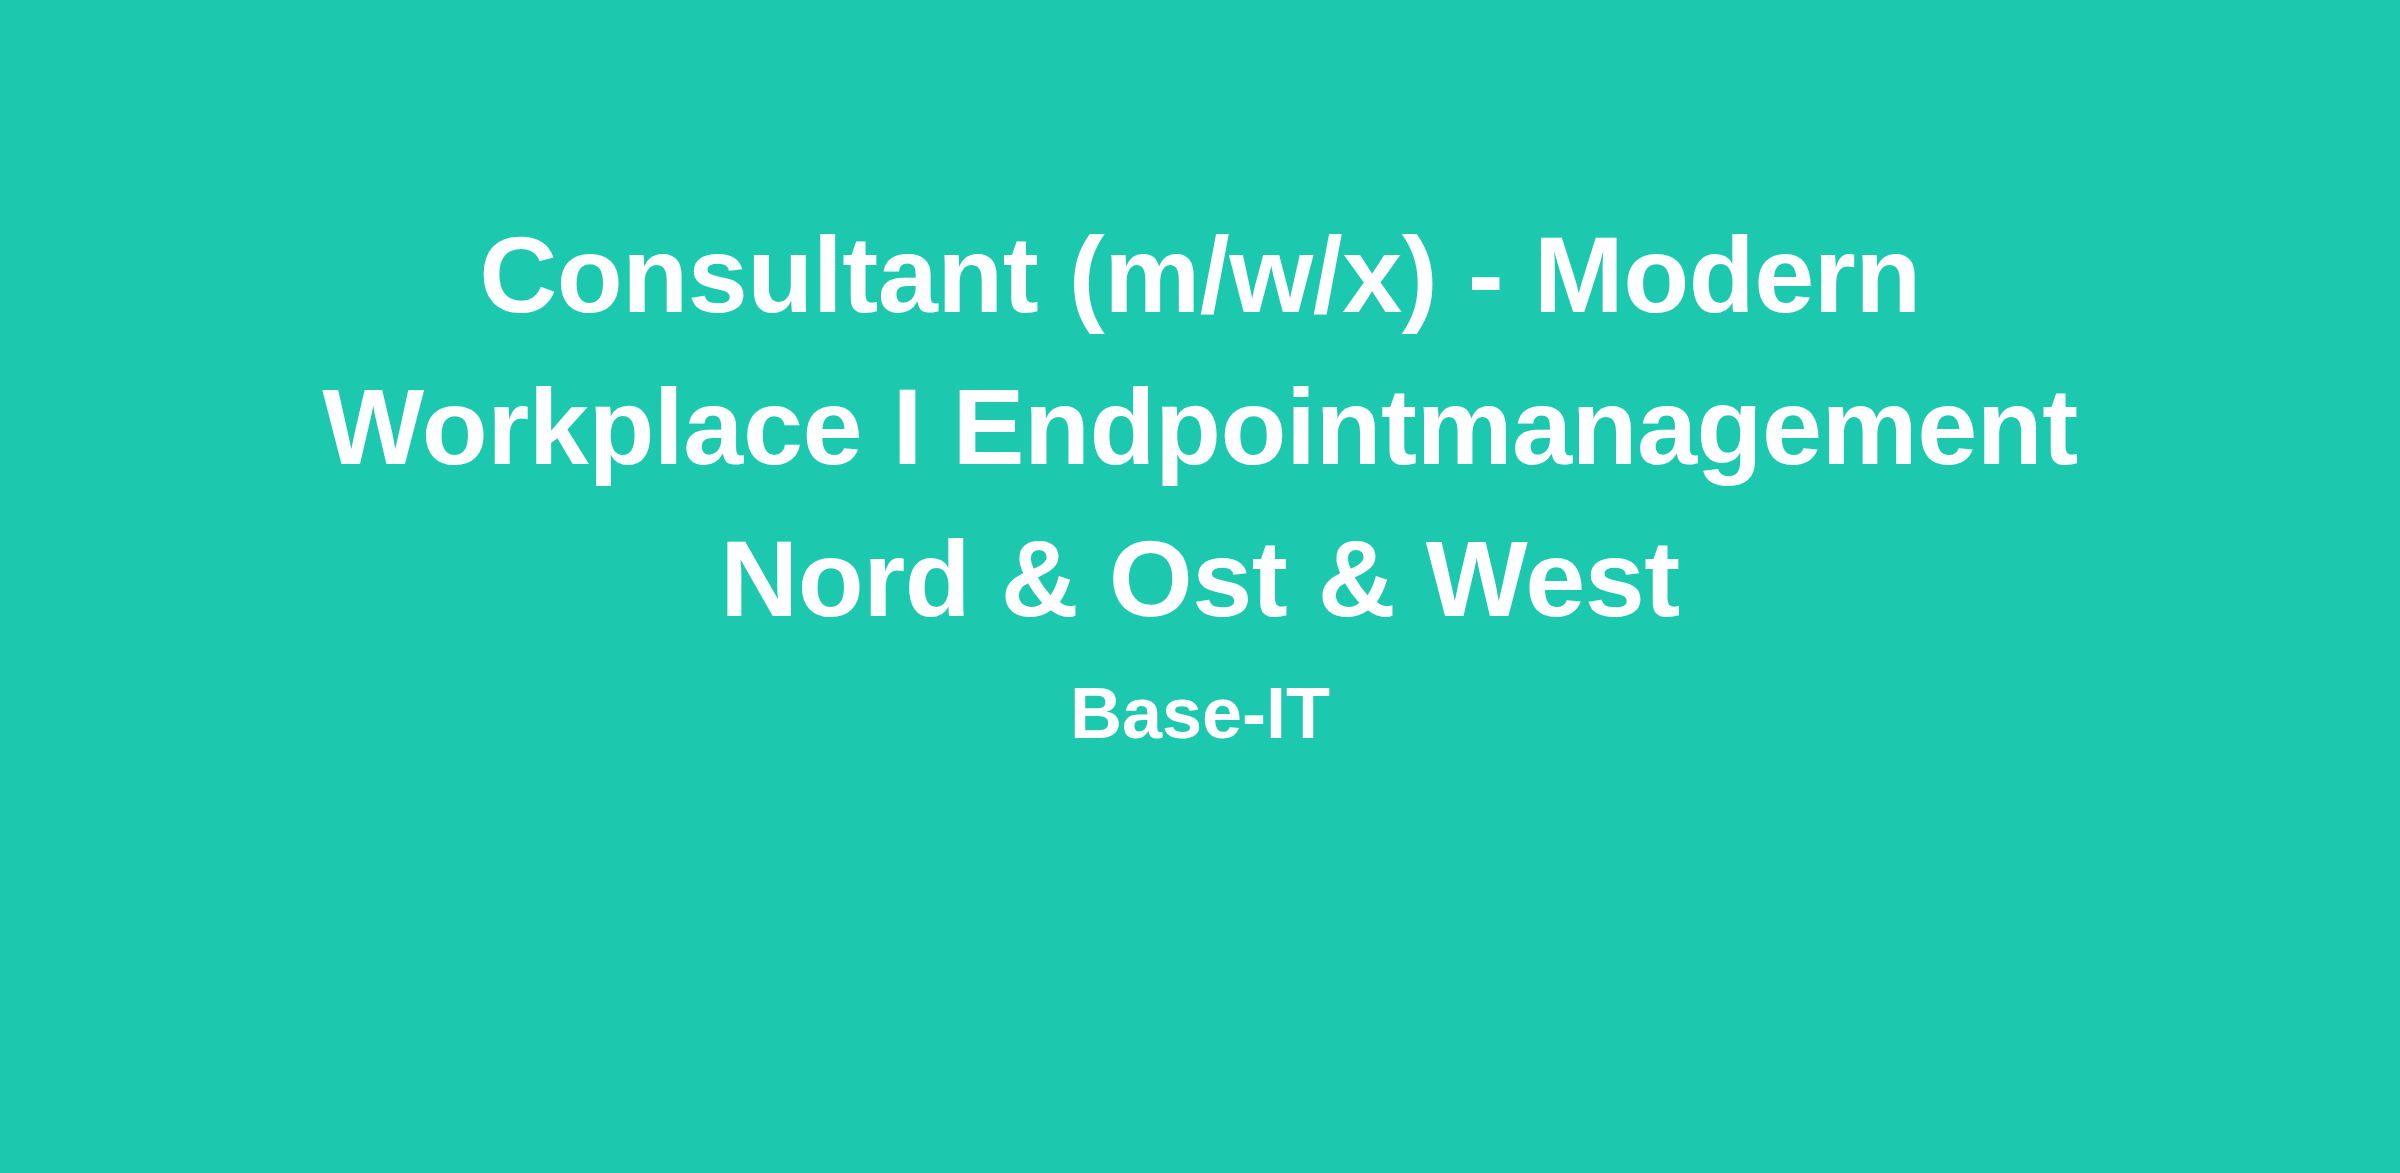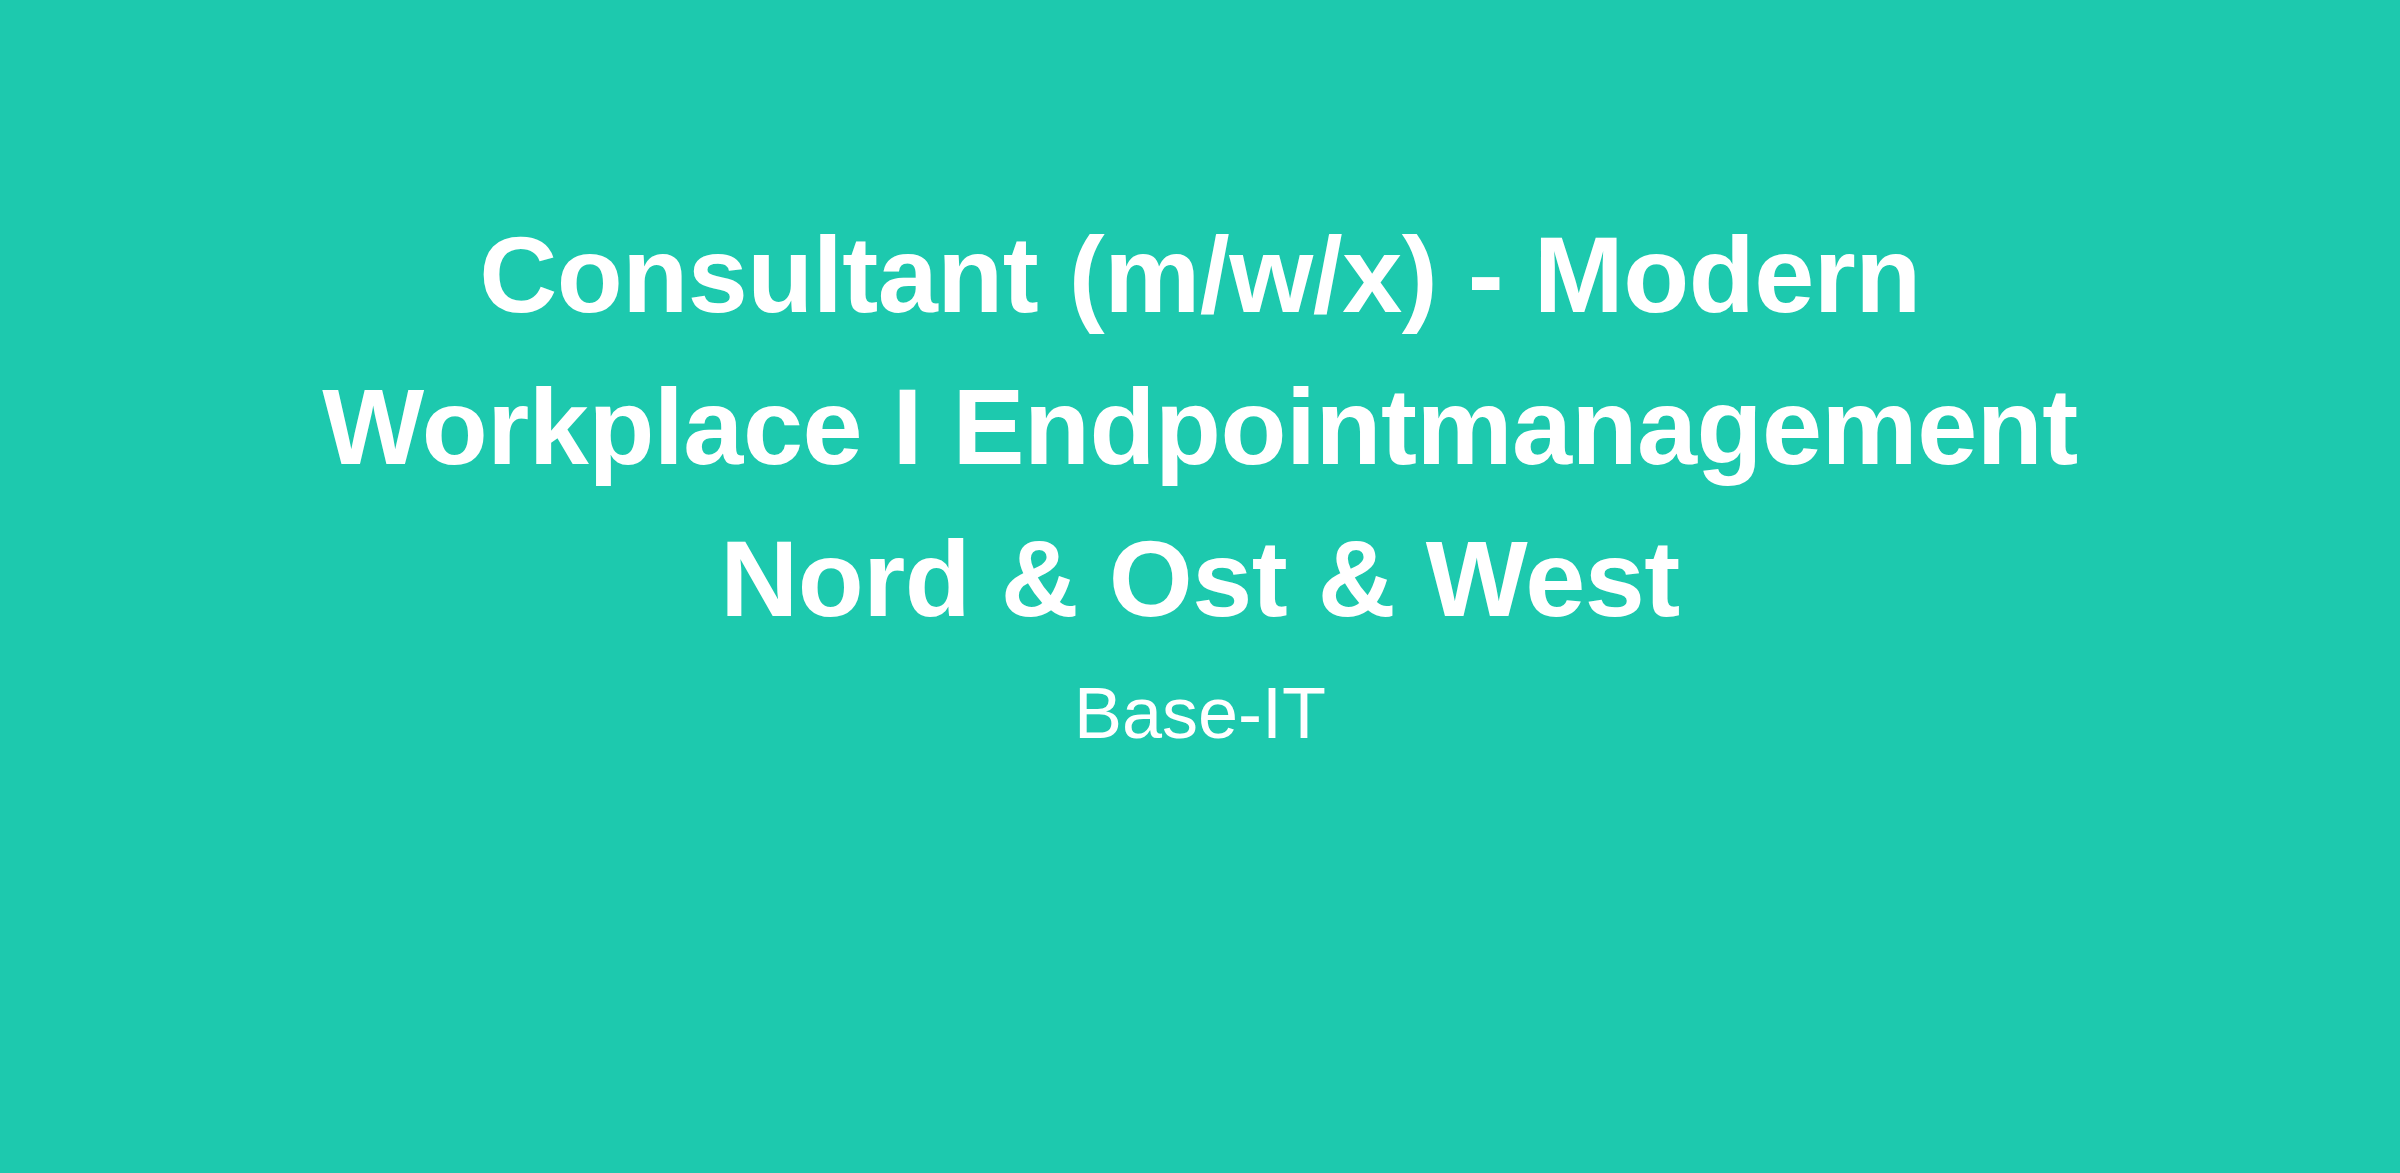--- a/index.html
+++ b/index.html
@@ -48,21 +48,21 @@
     letter-spacing: -0.5px;
     word-spacing: 1px;
     text-align: center;
   }
 
   .company-name {
     margin: 0;
     margin-top: 14px;
     font-size: 72px;
     line-height: 88px;
-    font-weight: 400;
+    font-weight: 700;
     color: #ffffff;
     letter-spacing: 0px;
     text-align: center;
   }
 </style>
 </head>
 <body>
 
 <div class="hero">
   <div class="hero-inner">

